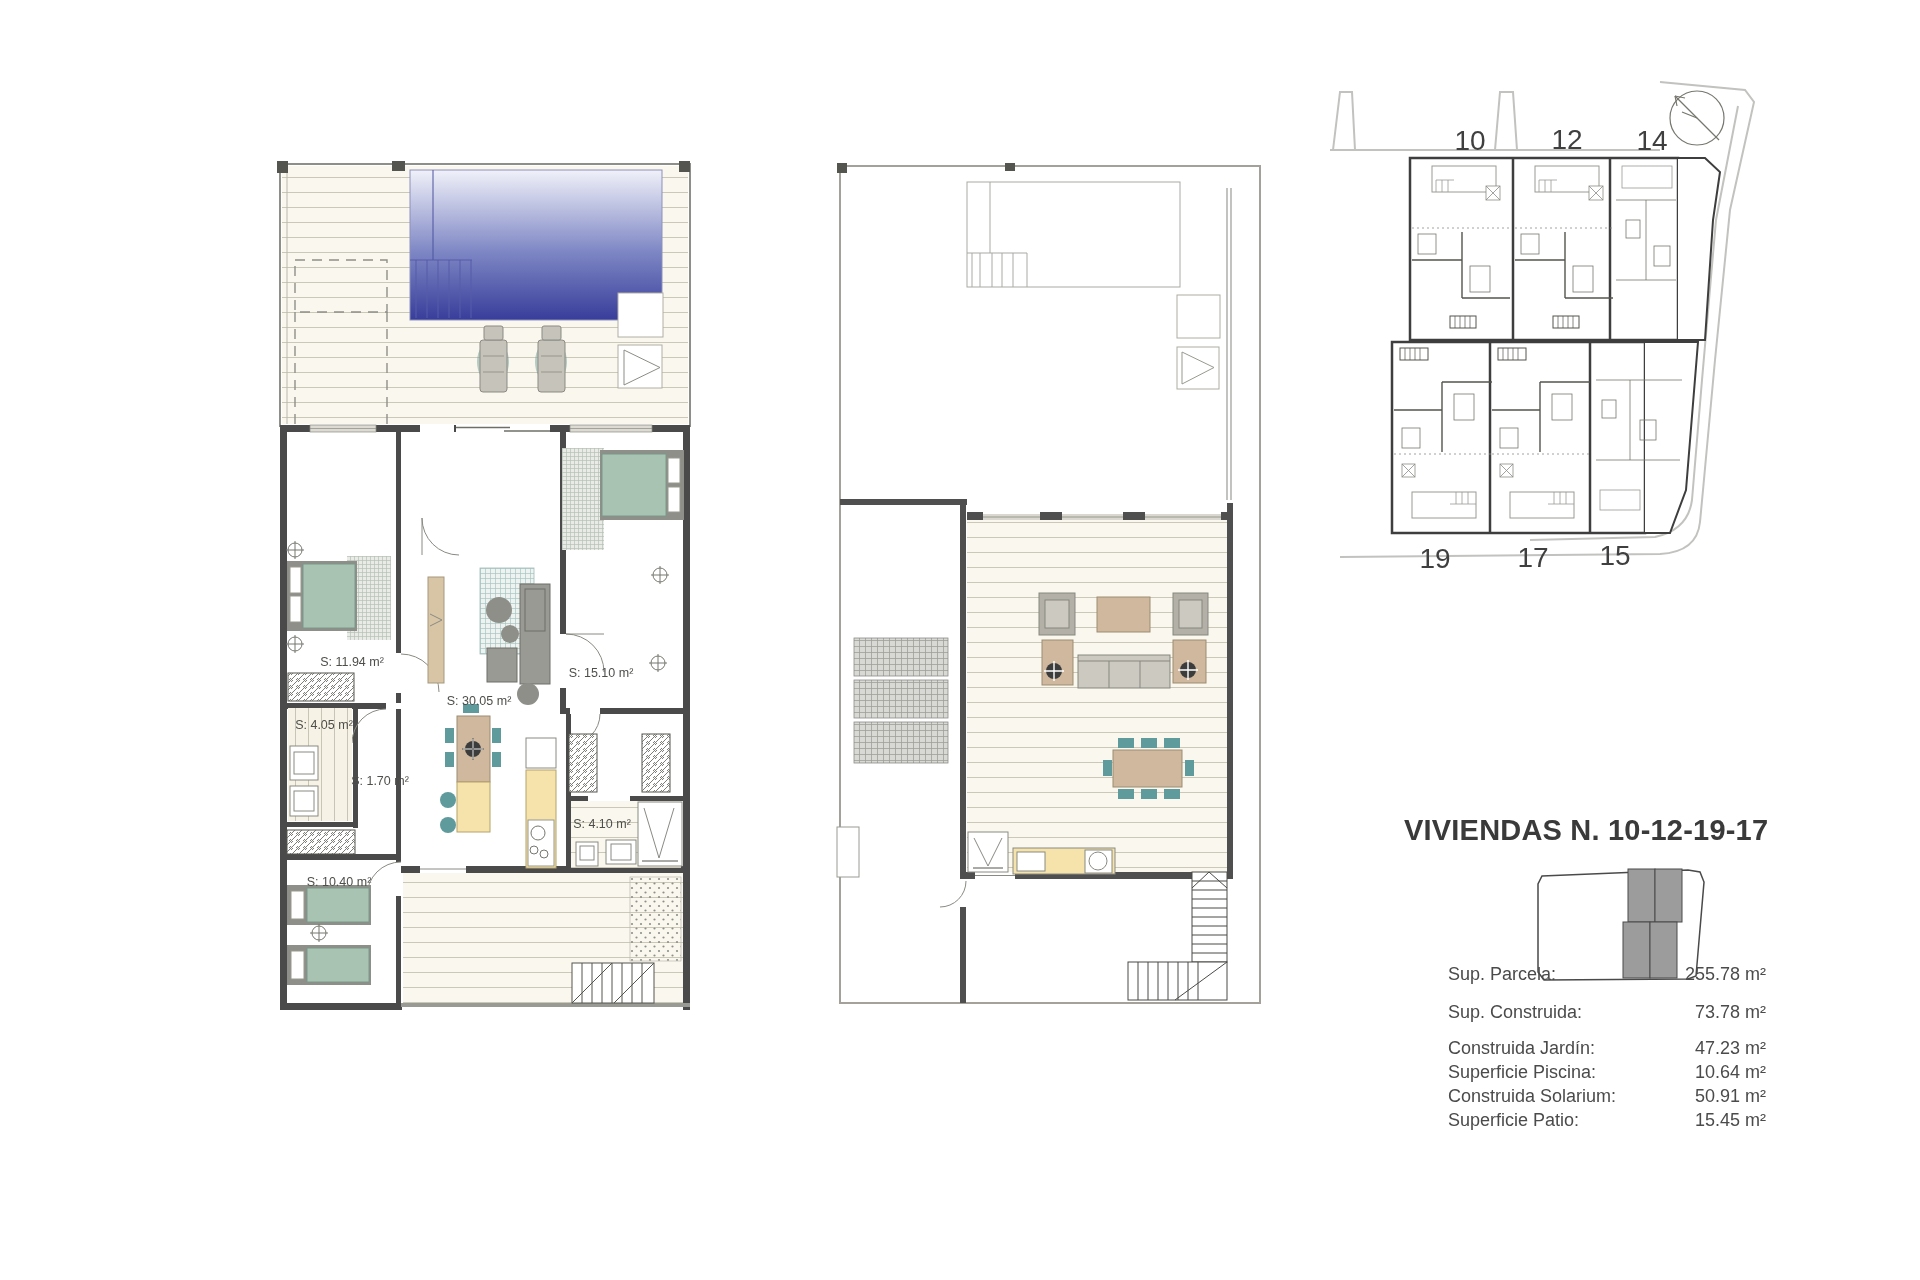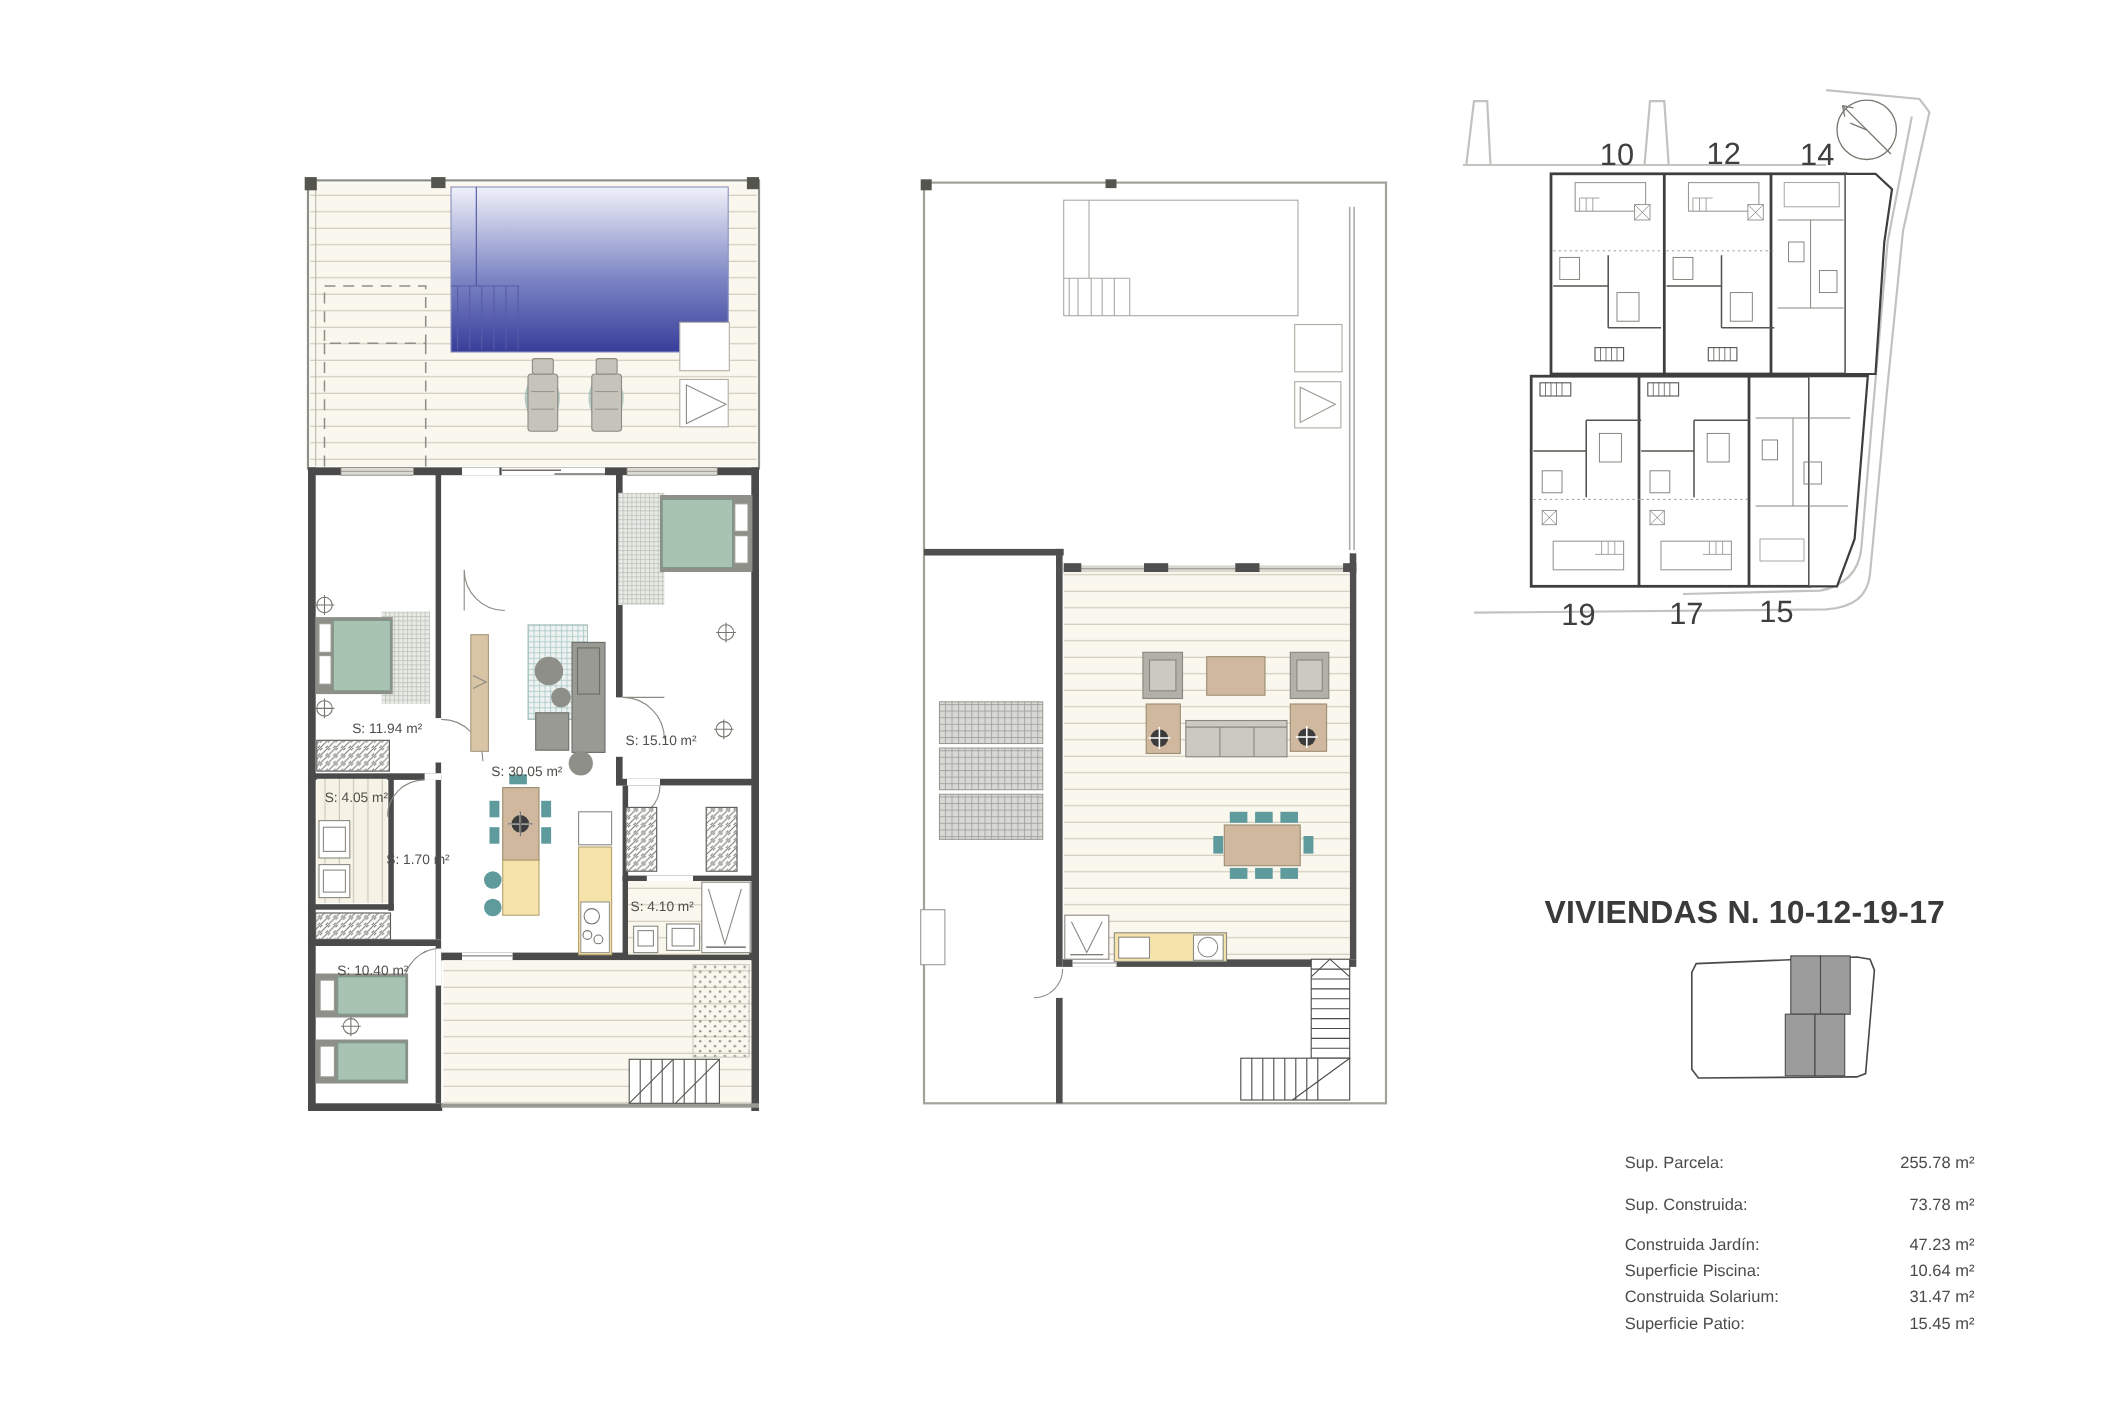--- a/index.html
+++ b/index.html
@@ -9,22 +9,22 @@
   }
   svg{position:absolute;display:block}
   svg text{font-family:"Liberation Sans",sans-serif}
   .rlabel{font-size:12.5px;fill:#4e4e4a}
   .snum{font-size:28px;fill:#3f3f3f}
   .sheet-title{
     position:absolute;left:1404px;top:814px;width:520px;
     font-size:29px;font-weight:bold;color:#3a3a3a;letter-spacing:.2px;
   }
   .area-table{
-    position:absolute;left:1448px;top:1046px;width:318px;
-    color:#4b4b4b;font-size:15px;margin-left:29px;
+    position:absolute;left:1448px;top:962px;width:318px;
+    color:#4b4b4b;font-size:18px;
   }
   .srow{display:flex;justify-content:space-between;line-height:24px}
   .gapA{margin-bottom:14px}
   .gapB{margin-bottom:12px}
   .lbl{white-space:nowrap}
   .val{white-space:nowrap}
 </style>
 </head>
 <body>
 
@@ -510,19 +510,19 @@
   <div class="srow">
     <span class="lbl">Construida Jardín:</span>
     <span class="val">47.23 m²</span>
   </div>
   <div class="srow">
     <span class="lbl">Superficie Piscina:</span>
     <span class="val">10.64 m²</span>
   </div>
   <div class="srow">
     <span class="lbl">Construida Solarium:</span>
-    <span class="val">31.47 m²</span>
+    <span class="val">50.91 m²</span>
   </div>
   <div class="srow">
     <span class="lbl">Superficie Patio:</span>
     <span class="val">15.45 m²</span>
   </div>
 </div>
 
 </body></html>

